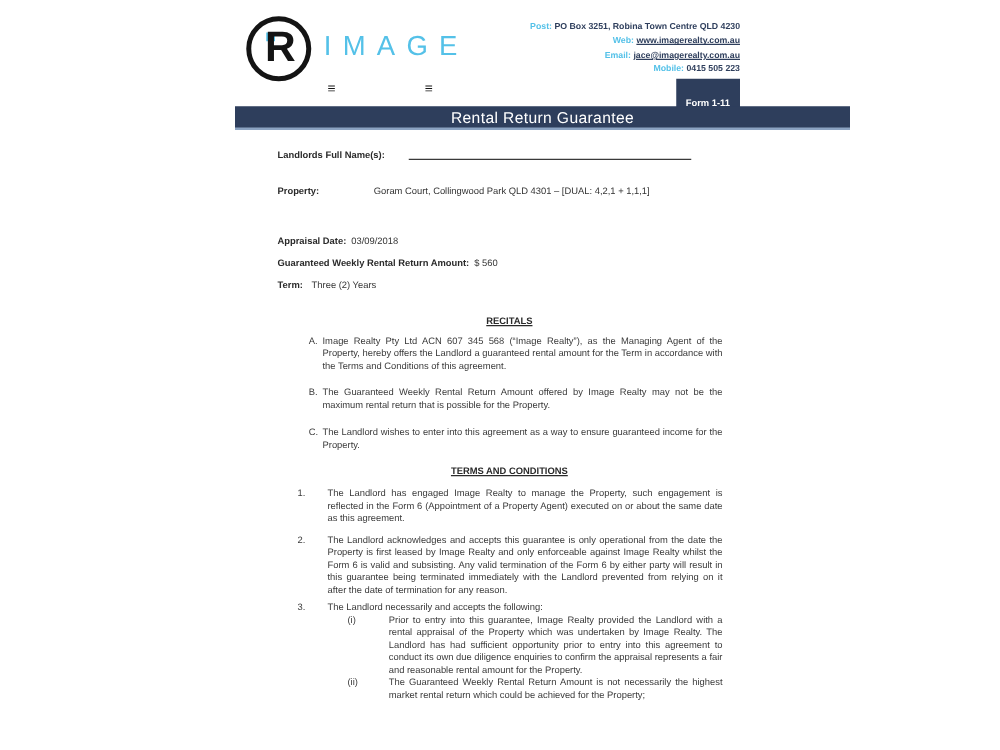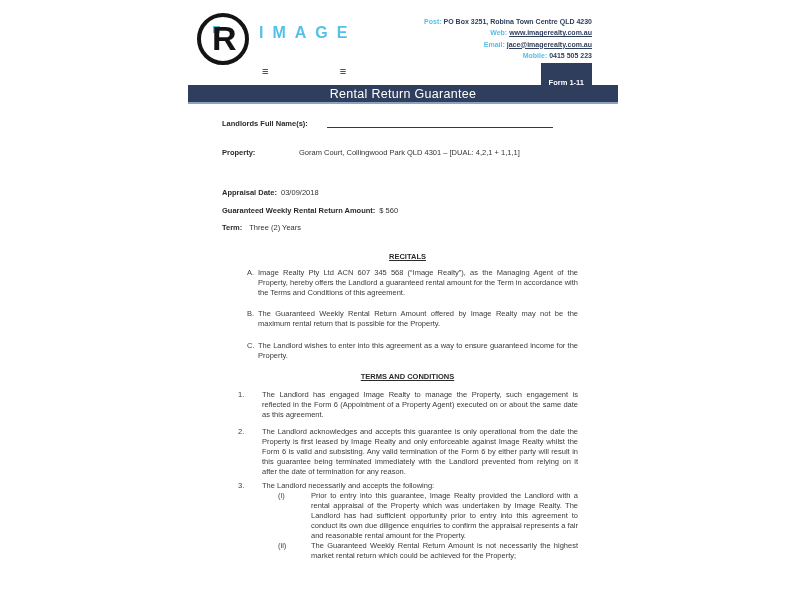--- a/index.html
+++ b/index.html
@@ -7,37 +7,37 @@
               font-family:"Liberation Sans", sans-serif; color:#333; }
   .abs { position:absolute; }
 
   
   .logo-circle { left:197px; top:13px; width:52px; height:52px;
                  border:4px solid #141414; border-radius:50%; }
   .logo-r { position:absolute; left:11px; top:2px; font-size:34px; font-weight:800;
             color:#141414; letter-spacing:-2px; }
   .logo-dot { position:absolute; left:12px; top:9px; width:7px; height:7px;
               background:#54c1e8; }
-  .logo-image { left:259px; top:24px; font-size:16px; font-weight:700;
+  .logo-image { left:259px; top:24px; font-size:22px; font-weight:400;
                 letter-spacing:9px; color:#54c1e8; }
   .logo-realty-row { left:262px; top:48px; display:flex; align-items:center; gap:3px; }
   .rule-glyph { font-size:11px; color:#141414; line-height:10px; }
   .logo-realty { font-size:9px; font-weight:700; letter-spacing:5px; color:#141414;margin-top:36px; }
 
   
   .contact { top:16px; right:208px; text-align:right; font-size:7px; line-height:11.3px; }
   .contact .lbl { color:#54c1e8; font-weight:700; }
   .contact .val { color:#2e3e5c; font-weight:700; }
   .contact a.val { text-decoration:underline; color:#2e3e5c; cursor:pointer; }
 
   .badge { top:63px; right:208px; background:#2e3e5c; color:#fff; font-size:7.5px;
            font-weight:700; padding:15px 8px; }
 
   
-  .titlebar { left:188px; top:85px; width:430px; height:19px; background:#2e3e5c;
+  .titlebar { left:188px; top:85px; width:492px; height:19px; background:#2e3e5c;
               border-bottom:2px solid #8ba3c2; color:#fff; text-align:center;
               font-size:12.5px; line-height:19px; letter-spacing:0.3px; }
 
   
   .fieldtxt { font-size:7.5px;gap:16px; }
   .b { font-weight:700; color:#2a2a2a; }
   .landlord-row { left:222px; top:119px; width:331px; display:flex; align-items:flex-end; }
   .blank-line { flex:1; border-bottom:1px solid #3a3a3a; height:9px; margin-left:3px; }
   .property-row { left:222px; top:148px; width:356px; display:flex; }
   .property-row .b { width:61px; flex:none; }

